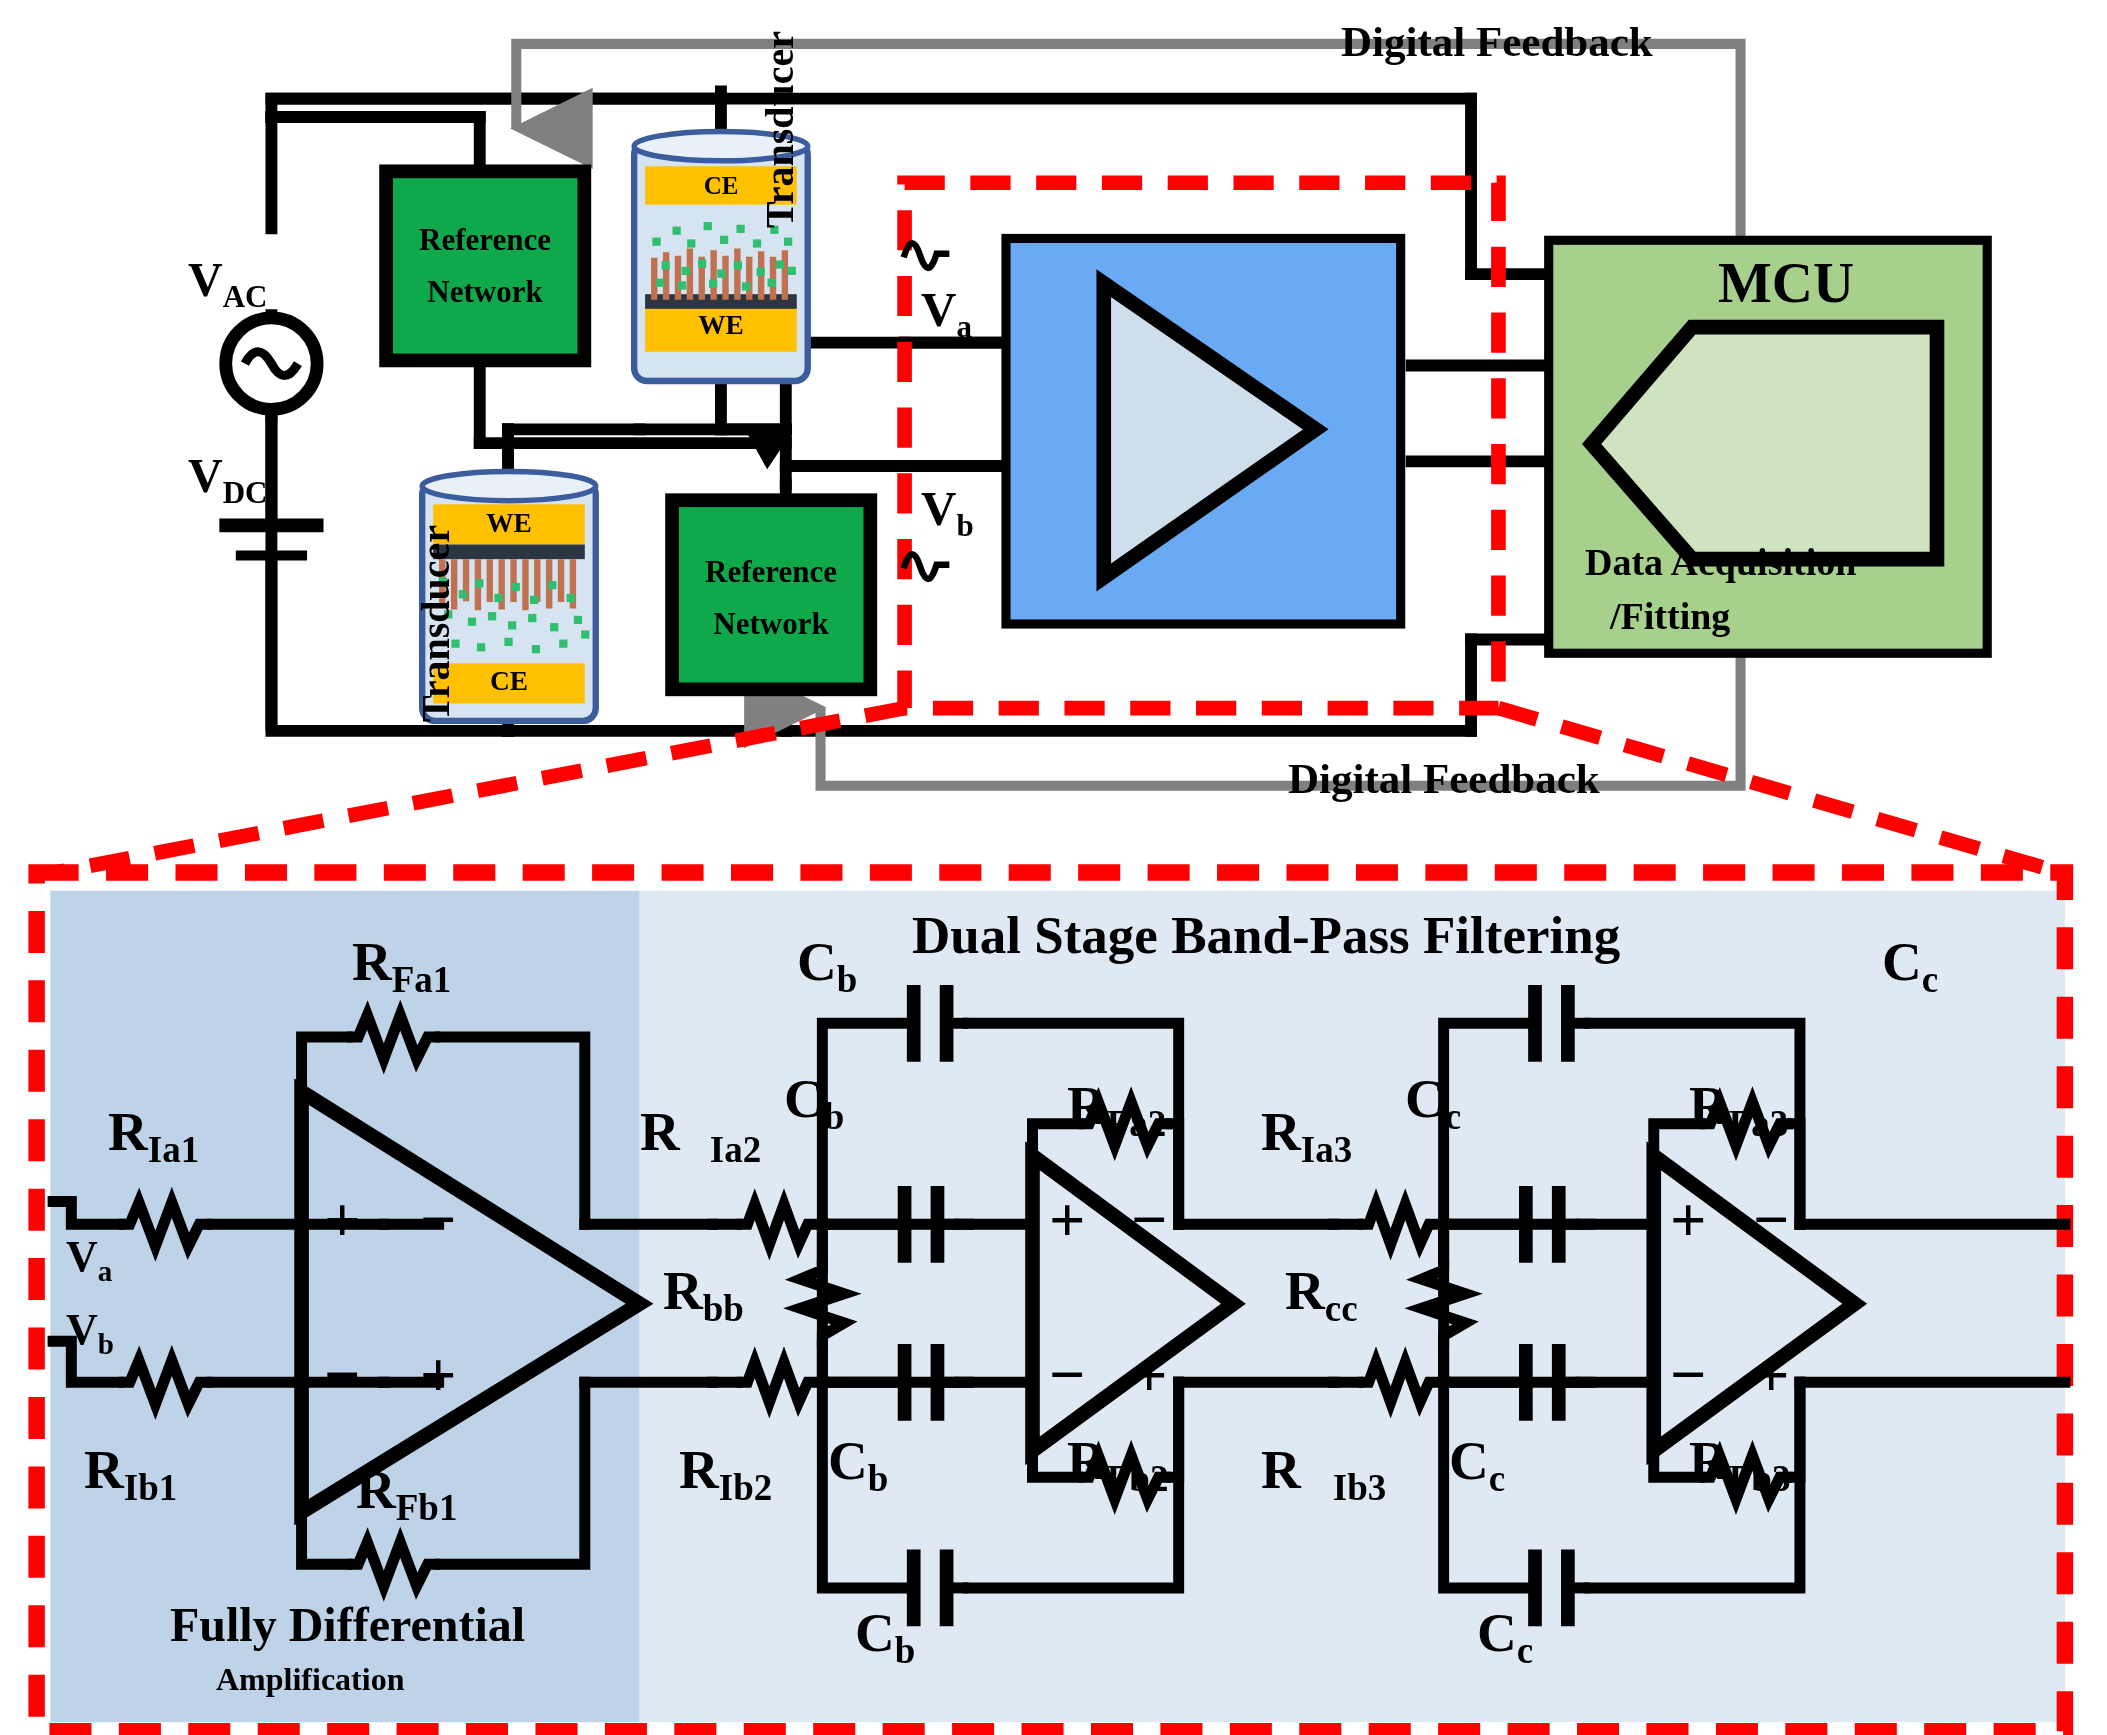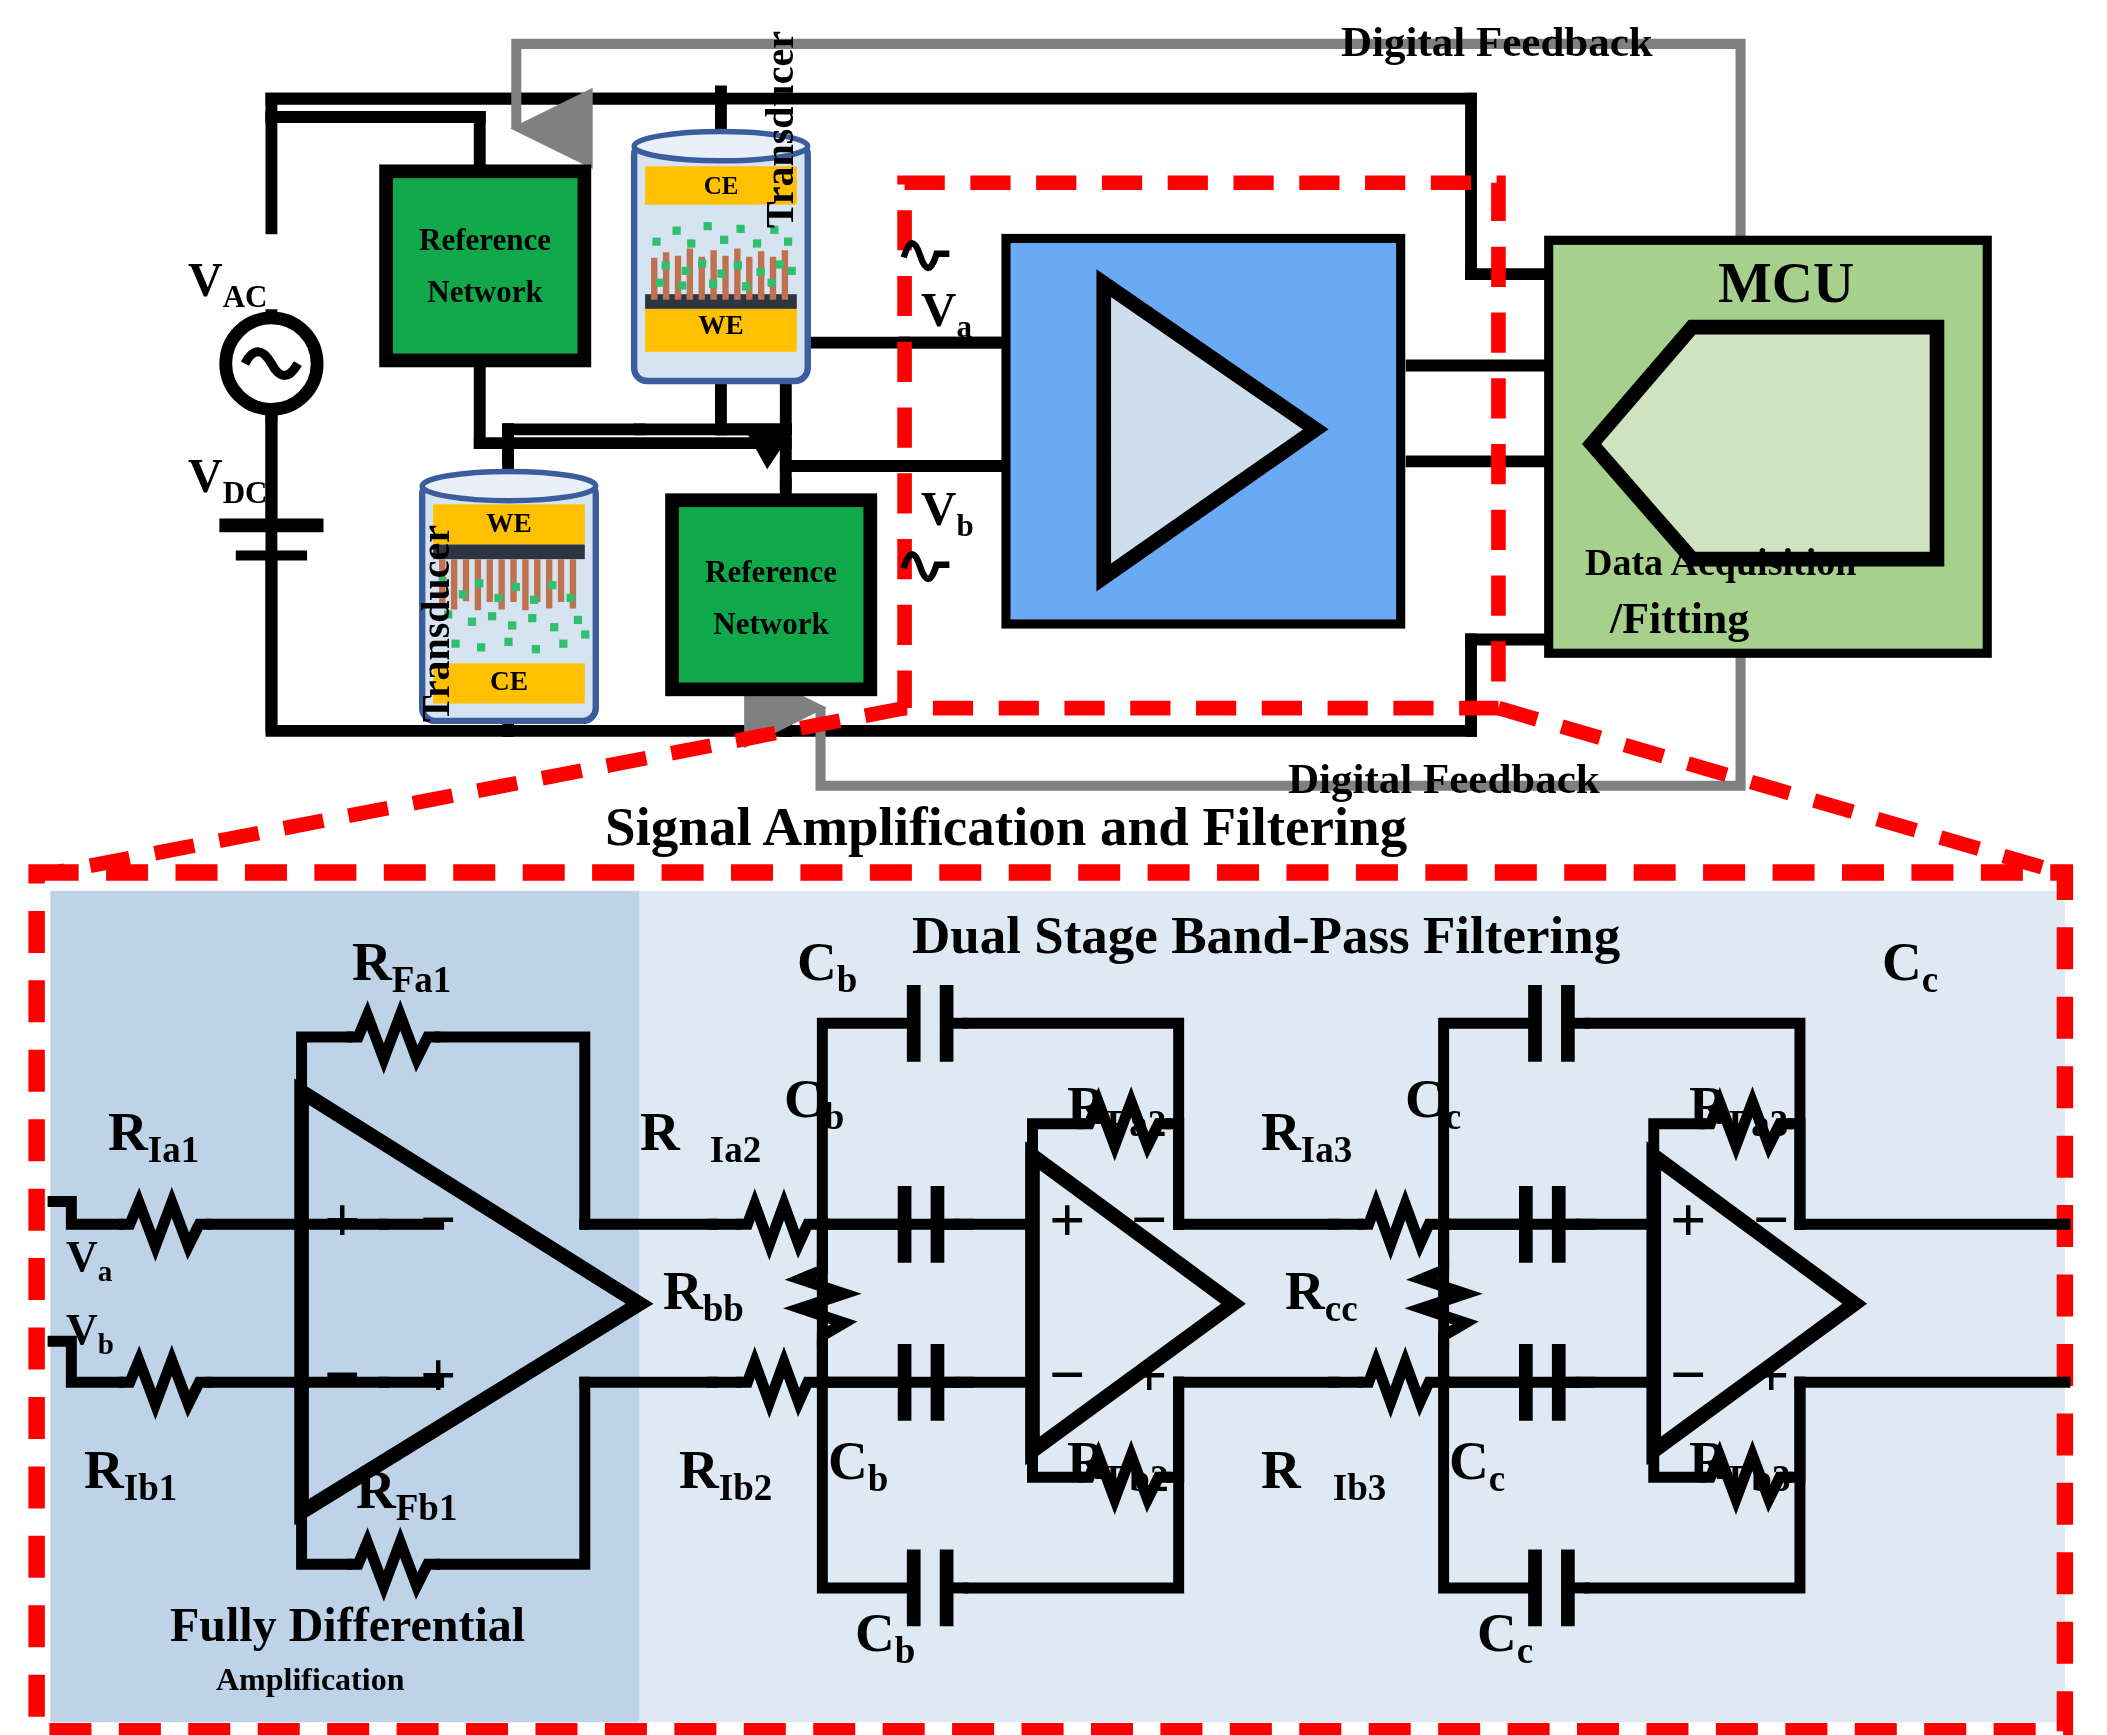--- a/index.html
+++ b/index.html
@@ -380,21 +380,20 @@
     <path d="M1706,1340 L1730,1340"></path>
     <path d="M1706,1513 L1730,1513"></path>
     <path d="M1716,1120 L1740,1120"></path>
     <path d="M1716,1738 L1740,1738"></path>
   </g>
 </svg>
 
 <div class="lbl" style="left:1341px;top:20px;font-size:43px;">Digital Feedback</div>
 <div class="lbl" style="left:1288px;top:757px;font-size:43px;">Digital Feedback</div>
 
-<div class="lbl" style="left:605px;top:799px;font-size:55px;">Signal Amplification and Filtering</div>
 
 <div class="lbl" style="left:188px;top:256px;font-size:48px;">
   <span>V</span><sub style="font-size:31px;">AC</sub>
 </div>
 <div class="lbl" style="left:188px;top:452px;font-size:48px;">
   <span>V</span><sub style="font-size:31px;">DC</sub>
 </div>
 
 <div class="lbl" style="left:402px;top:224px;width:166px;text-align:center;font-size:31px;">Reference</div>
 <div class="lbl" style="left:402px;top:276px;width:166px;text-align:center;font-size:31px;">Network</div>
@@ -418,21 +417,21 @@
 
 <svg style="position:absolute;left:900px;top:228px;width:64px;height:46px;" viewBox="0 0 70 50" width="64" height="46">
   <path d="M4,32 q9,-30 18,-2 q9,28 18,-2 l14,0" fill="none" stroke="#000" stroke-width="7"></path>
 </svg>
 <svg style="position:absolute;left:900px;top:539px;width:64px;height:46px;" viewBox="0 0 70 50" width="64" height="46">
   <path d="M4,32 q9,-30 18,-2 q9,28 18,-2 l14,0" fill="none" stroke="#000" stroke-width="7"></path>
 </svg>
 
 <div class="lbl" style="left:1718px;top:254px;font-size:57px;">MCU</div>
 <div class="lbl" style="left:1585px;top:543px;font-size:38px;">Data Acquisition</div>
-<div class="lbl" style="left:1610px;top:597px;font-size:44px;">/Fitting</div>
+<div class="lbl" style="left:1610px;top:597px;font-size:38px;">/Fitting</div>
 
 <div class="lbl" style="left:170px;top:1601px;font-size:48px;">Fully Differential</div>
 <div class="lbl" style="left:912px;top:909px;font-size:53px;">Dual Stage Band-Pass Filtering</div>
 <div class="lbl" style="left:216px;top:1663px;font-size:32px;">Amplification</div>
 
 <div class="lbl" style="left:108px;top:1104px;font-size:55px;">
   <span>R</span><sub style="font-size:37px;">Ia1</sub>
 </div>
 <div class="lbl" style="left:84px;top:1442px;font-size:55px;">
   <span>R</span><sub style="font-size:37px;">Ib1</sub>

